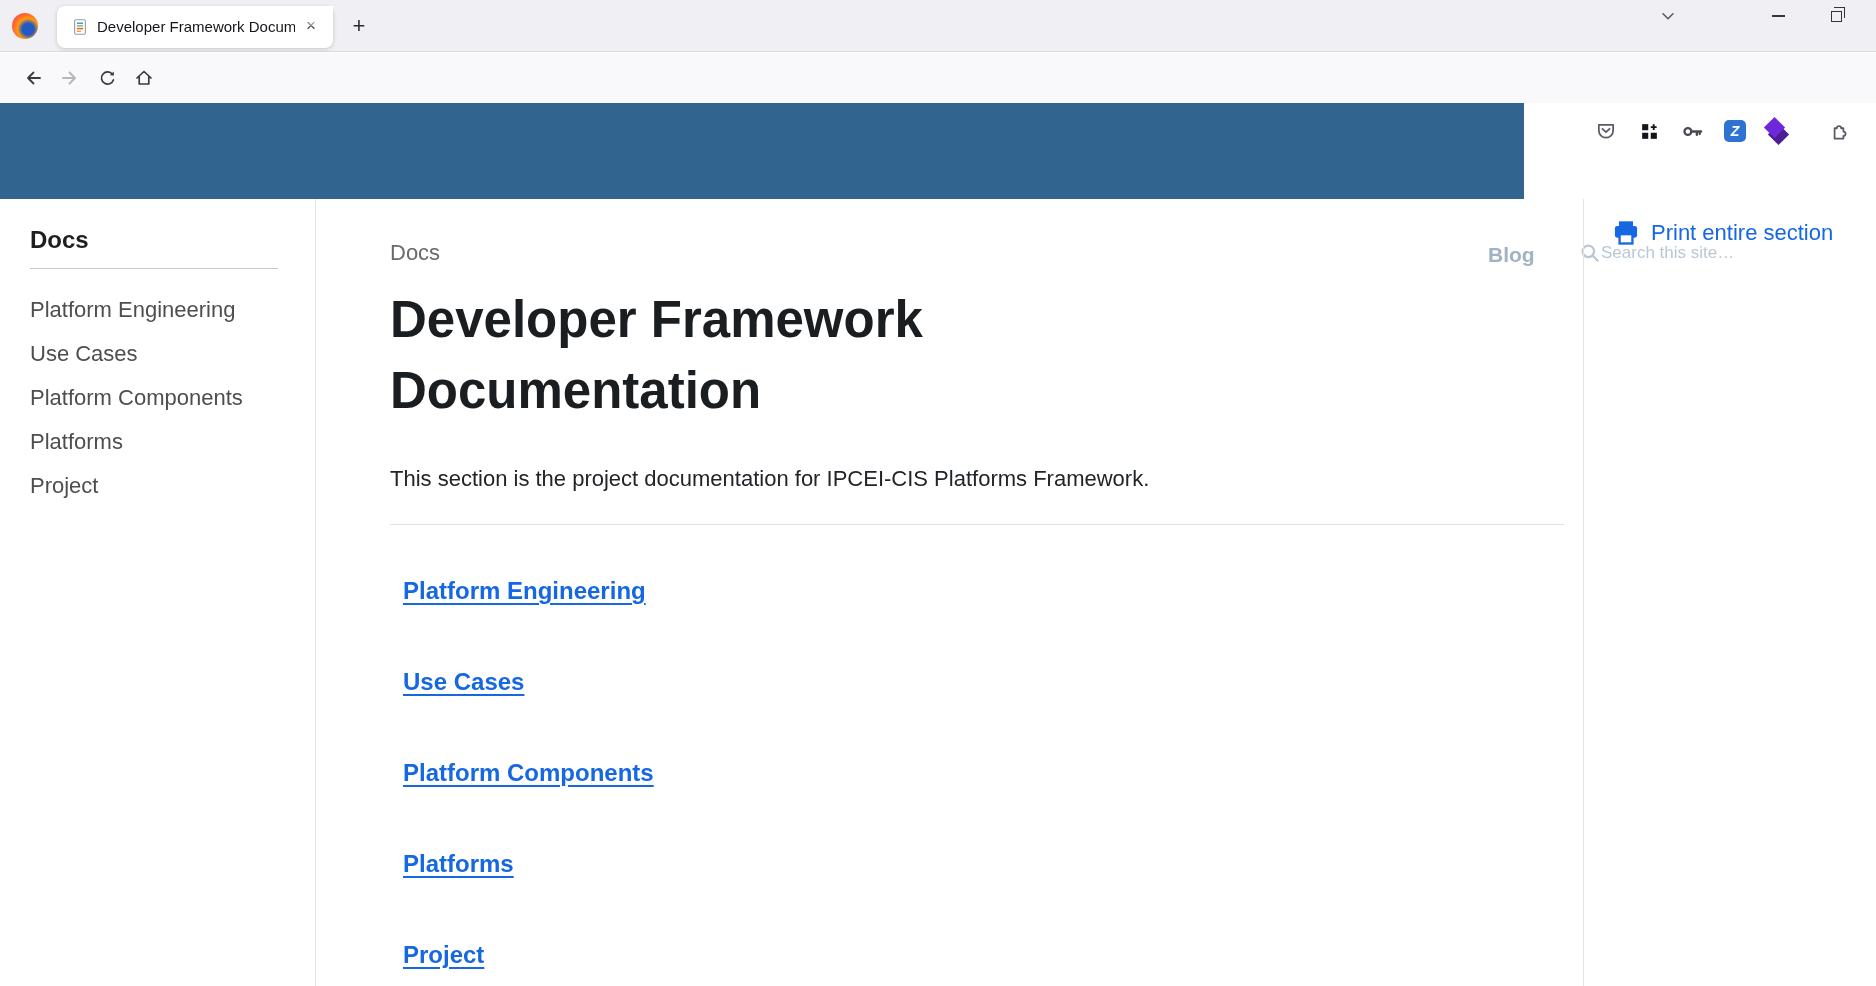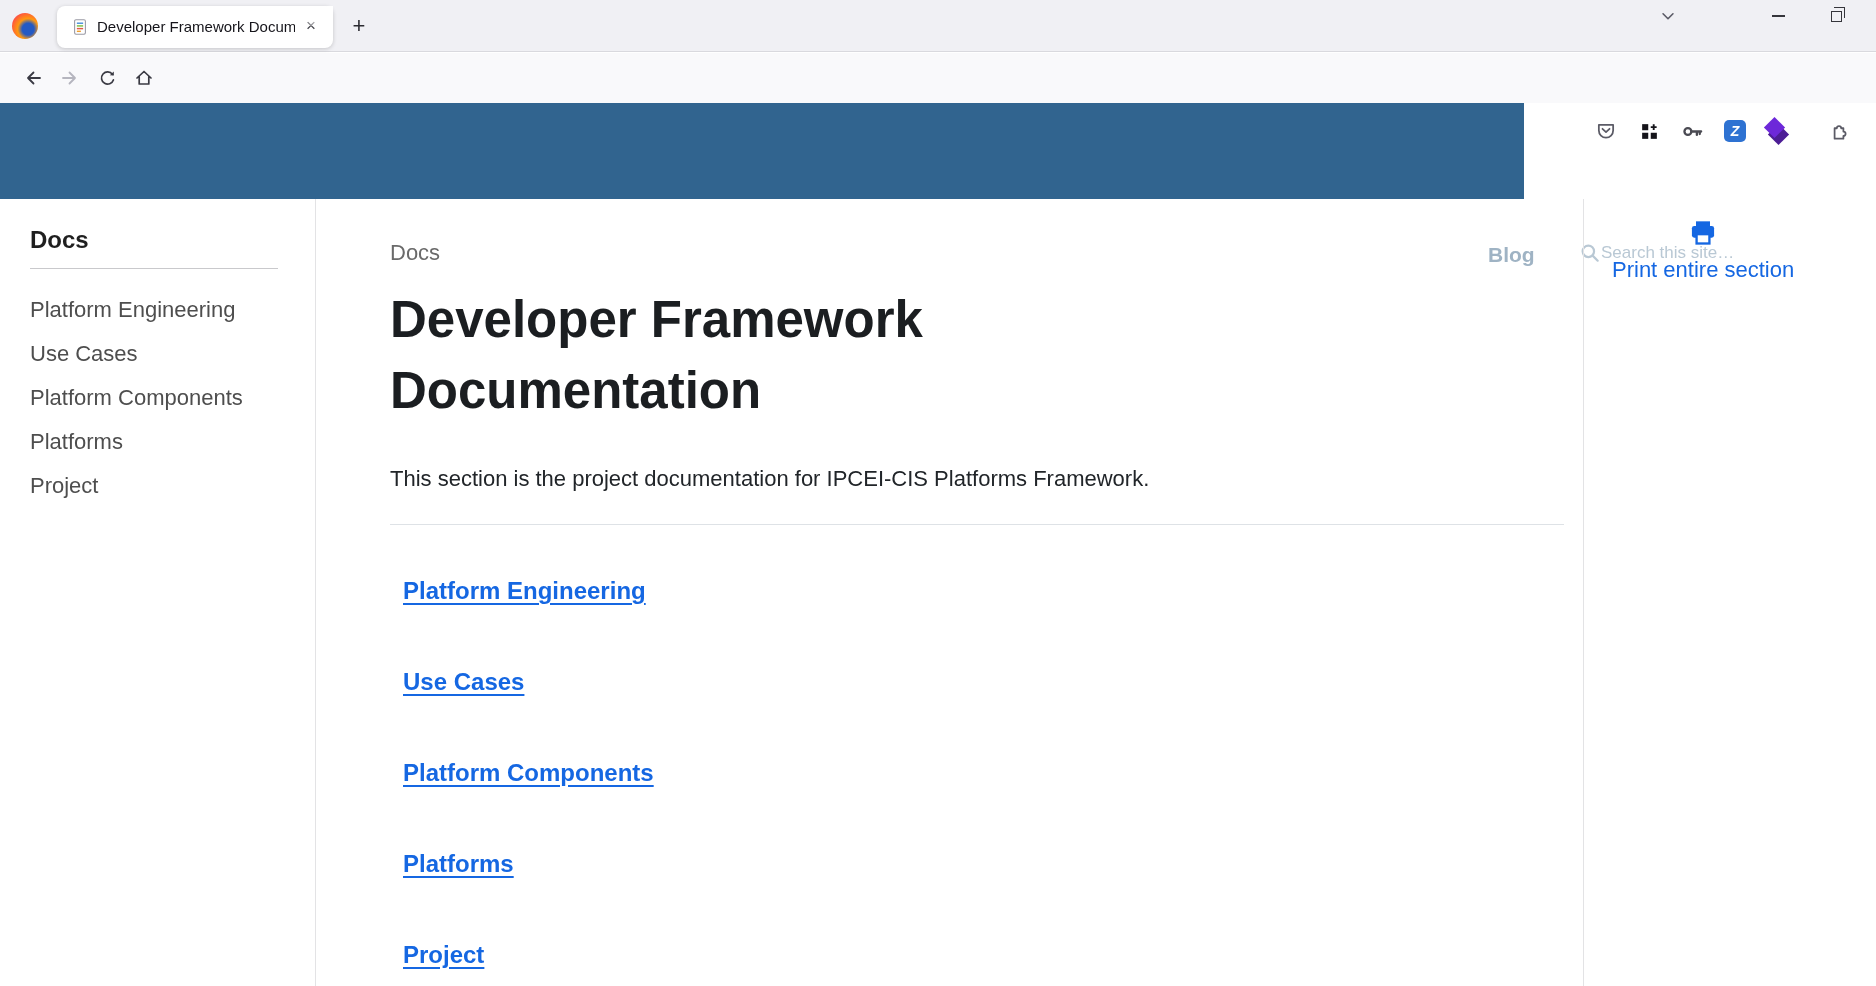--- a/index.html
+++ b/index.html
@@ -81,21 +81,21 @@
   .breadcrumb{position:absolute;left:390px;top:240px;font-size:22px;color:#6a6a6a;}
   .page-title{position:absolute;left:390px;top:284px;width:730px;font-size:51px;line-height:71px;
     font-weight:700;color:#1b1e21;}
   .intro{position:absolute;left:390px;top:466px;font-size:22px;color:#212529;}
   .content-hr{position:absolute;left:390px;top:524px;width:1174px;height:1px;background:#dee2e6;}
   .sections{position:absolute;left:403px;top:577px;}
   .section-item{height:91px;}
   .section-link{font-size:24px;font-weight:700;color:var(--link-blue,#1567e2);
     text-decoration:underline;text-underline-offset:4px;cursor:pointer;}
 
-  .print-link{position:absolute;left:1612px;top:220px;display:flex;align-items:center;gap:11px;cursor:pointer;flex-direction:column;}
+  .print-link{position:absolute;left:1612px;top:220px;display:flex;align-items:center;gap:11px;cursor:pointer;}
   .print-label{font-size:22px;color:var(--link-blue,#1567e2);}
   a{text-decoration:none;}
 </style>
 </head>
 <body>
 
 <div class="tabstrip">
   <span class="fx-logo"></span>
 
   <div class="tab">

